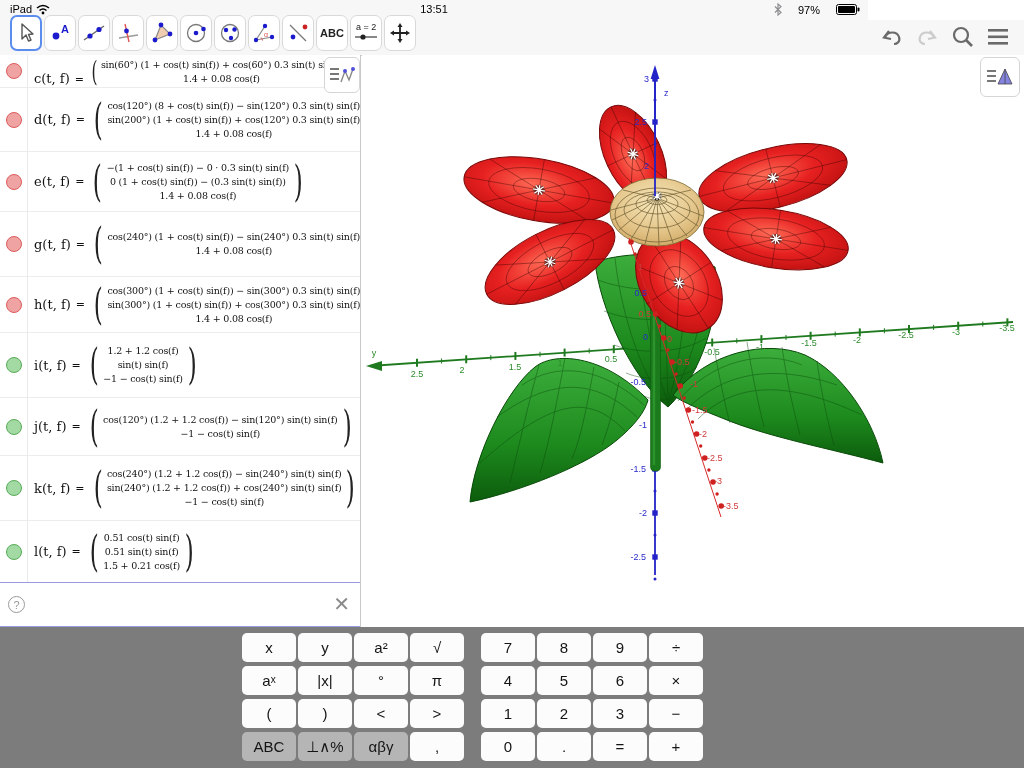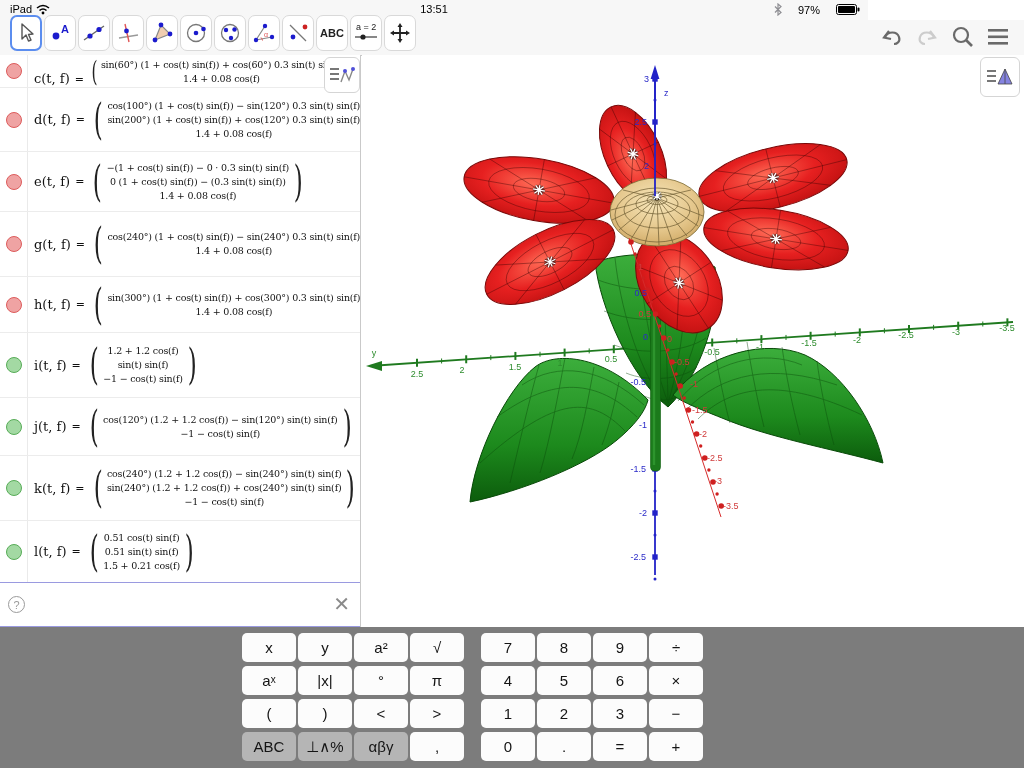--- a/index.html
+++ b/index.html
@@ -211,21 +211,21 @@
 
   <div class="arow" style="height:64px">
     <div class="dotcol">
         <span class="dot red"></span>
       </div>
     <div class="fcell">
       <span class="flabel">d(t, f)</span>
       <span class="feq">=</span>
       <span class="paren p3">(</span>
       <div class="mlines">
-        <div>cos(100°) (1 + cos(t) sin(f)) − sin(120°) 0.3 sin(t) sin(f)</div>
+        <div>cos(120°) (8 + cos(t) sin(f)) − sin(120°) 0.3 sin(t) sin(f)</div>
           <div>sin(200°) (1 + cos(t) sin(f)) + cos(120°) 0.3 sin(t) sin(f)</div>
           <div>1.4 + 0.08 cos(f)</div>
       </div>
       <span class="paren p3">)</span>
     </div>
   </div>
 
   <div class="arow" style="height:60px">
     <div class="dotcol">
         <span class="dot red"></span>
@@ -261,20 +261,21 @@
 
   <div class="arow" style="height:56px">
     <div class="dotcol">
         <span class="dot red"></span>
       </div>
     <div class="fcell">
       <span class="flabel">h(t, f)</span>
       <span class="feq">=</span>
       <span class="paren p3">(</span>
       <div class="mlines">
+        <div>cos(300°) (1 + cos(t) sin(f)) − sin(300°) 0.3 sin(t) sin(f)</div>
           <div>sin(300°) (1 + cos(t) sin(f)) + cos(300°) 0.3 sin(t) sin(f)</div>
           <div>1.4 + 0.08 cos(f)</div>
       </div>
       <span class="paren p3">)</span>
     </div>
   </div>
 
   <div class="arow" style="height:65px">
     <div class="dotcol">
         <span class="dot green"></span>

